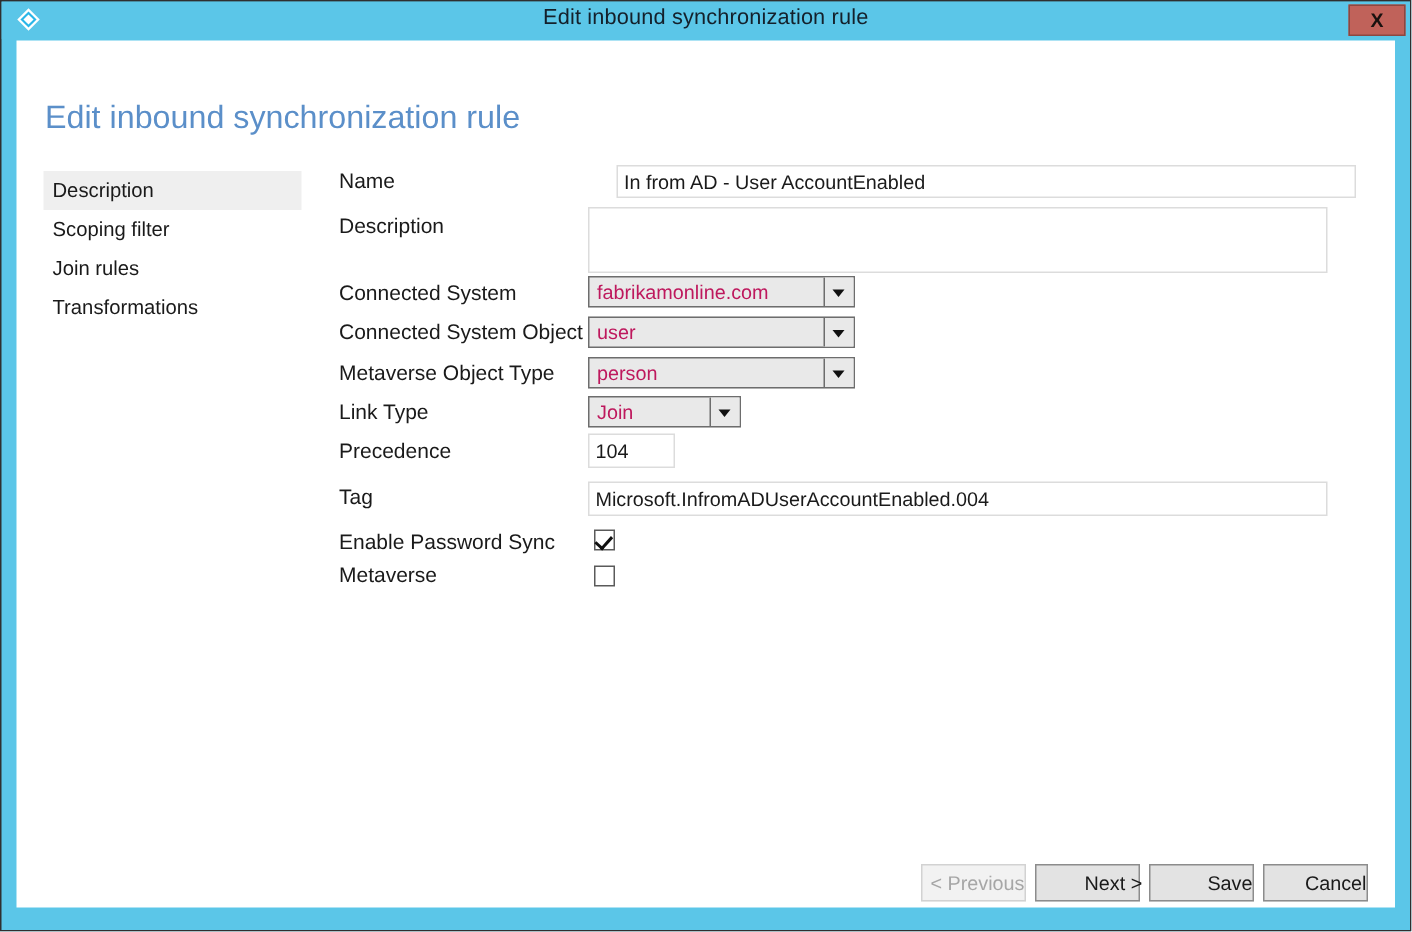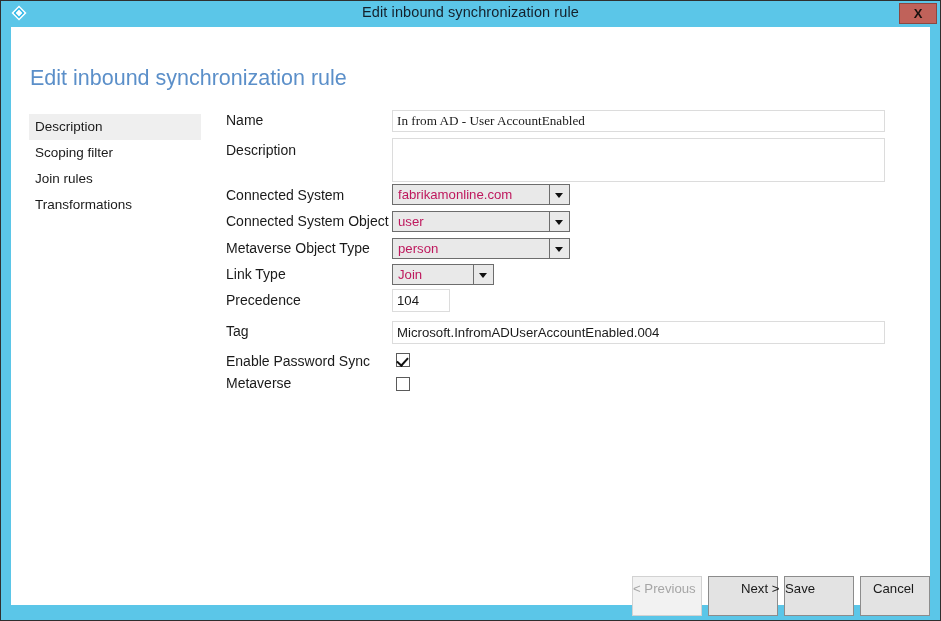--- a/index.html
+++ b/index.html
@@ -195,31 +195,30 @@
 
   
   #footer {
     position: absolute;
     left: 0;
     top: 0;
   }
   .btn {
     position: absolute;
     box-sizing: border-box;
-    height: 40px;
+    height: 25px;
     background: #e3e3e3;
     border: 1px solid #8c8c8c;
     font-family: "Liberation Sans", sans-serif;
     font-size: 13.2px;
     color: #1a1a1a;
-    text-align: left;
+    text-align: right;
     line-height: 23px;
     cursor: pointer;
     white-space: nowrap;
-    margin-left: 18px;
   }
   .btn.disabled {
     color: #a6a6a6;
     border-color: #d2d2d2;
     background: #f2f2f2;
     cursor: default;
   }
 </style>
 </head>
 <body>
@@ -245,21 +244,21 @@
     <div id="sidebar">
       <div class="nav-item active">Description</div>
       <div class="nav-item">Scoping filter</div>
       <div class="nav-item">Join rules</div>
       <div class="nav-item">Transformations</div>
     </div>
 
     <div id="form">
 
       <div class="flabel" style="left:215px; top:85px;">Name</div>
-      <input class="txtbox" style="left: 381px; top: 83px; width: 493px; height: 22px; font-family: Liberation Serif, serif;" value="In from AD - User AccountEnabled">
+      <input class="txtbox" style="left: 400px; top: 83px; width: 493px; height: 22px;" value="In from AD - User AccountEnabled">
 
       <div class="flabel" style="left:215px; top:115px;">Description</div>
       <textarea class="txtbox multiline" style="left: 381px; top: 111px; width: 493px; height: 44px;" placeholder=""></textarea>
 
       <div class="flabel" style="left:215px; top:160px;">Connected System</div>
       <div class="combo" style="left:381px; top:157px; width:178px;">
         <span class="cval">fabrikamonline.com</span>
         <span class="cbtn"></span>
       </div>
 

